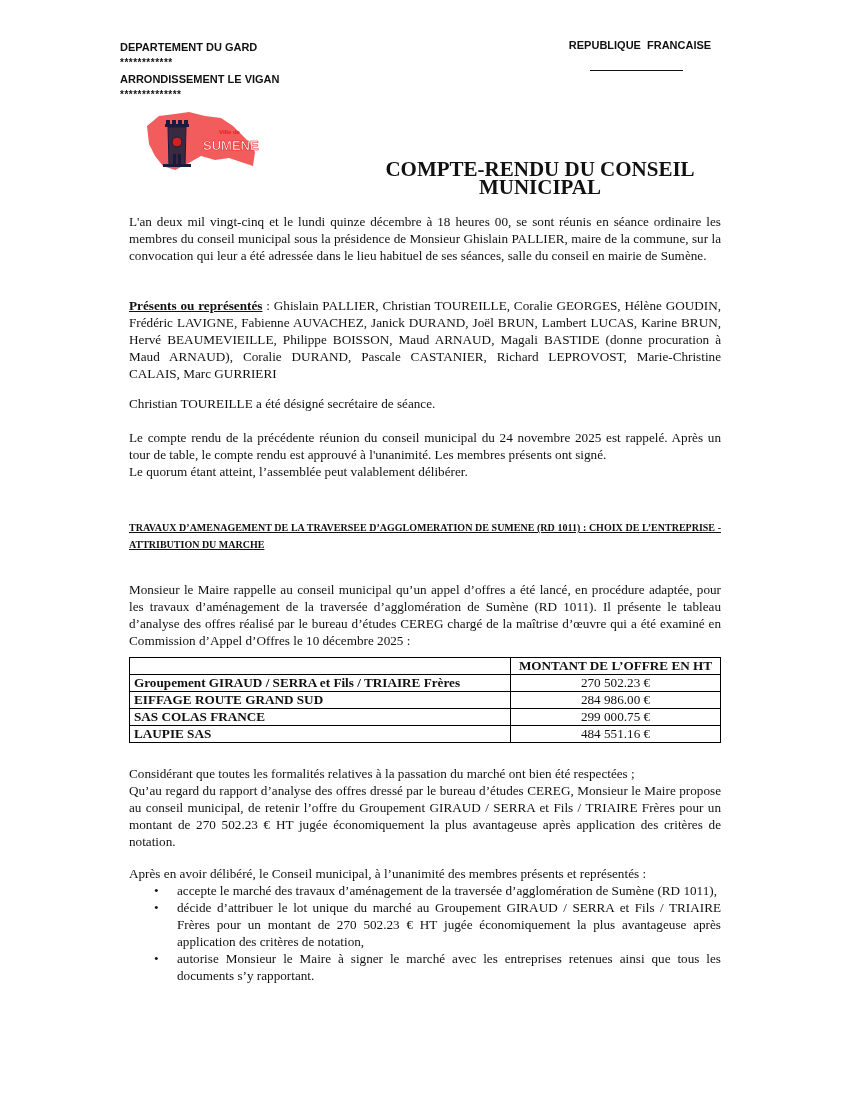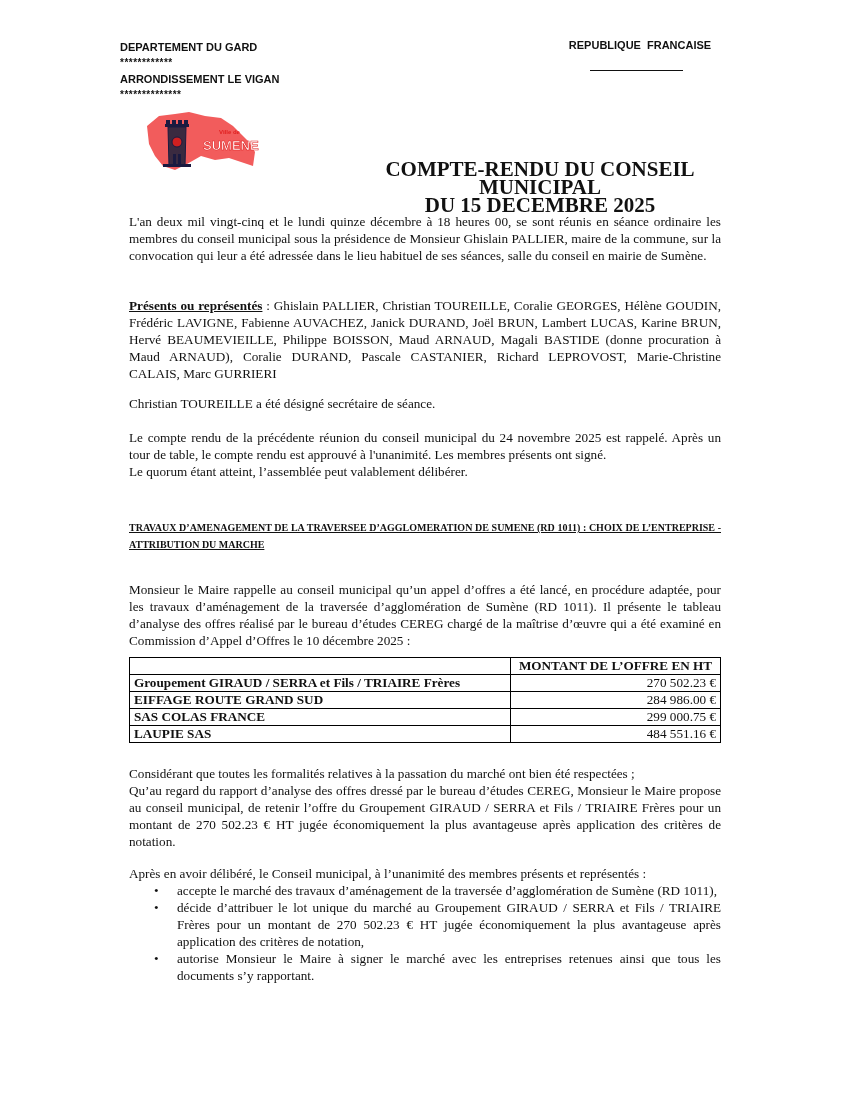--- a/index.html
+++ b/index.html
@@ -25,21 +25,21 @@
   .p5 { top: 581px; }
   .p6 { top: 765px; }
   .p7 { top: 865px; }
 
   .u-bold { font-weight: bold; text-decoration: underline; }
 
   table.offers { position: absolute; left: 129px; top: 657px; width: 592px; border-collapse: collapse; font-size: 13.2px; }
   table.offers td, table.offers th { border: 1px solid #000000; padding: 0 4px; line-height: 16px; }
   table.offers th { font-weight: bold; text-align: center; }
   table.offers td.name { font-weight: bold; width: 372px; }
-  table.offers td.amount { text-align: right; }
+  table.offers td.amount { text-align: center; }
 
   ul.decisions { margin: 0; padding: 0 0 0 48px; list-style: none; }
   ul.decisions li { position: relative; }
   ul.decisions li::before { content: "\2022"; position: absolute; left: -23px; }
 </style>
 </head>
 <body>
 
 <div class="hdr-left sans">
   <div>DEPARTEMENT DU GARD</div>
@@ -64,21 +64,20 @@
     <rect x="28" y="50" width="3" height="12" fill="#1a1a40"></rect>
     <rect x="33" y="50" width="3" height="12" fill="#1a1a40"></rect>
     <rect x="18" y="60" width="28" height="3" fill="#1a1a40"></rect>
   </g>
   <text x="74" y="30" font-size="6" fill="#e02020" font-weight="bold" font-family="Liberation Sans, sans-serif">Ville de</text>
   <text x="58" y="46" font-size="13" fill="#ffffff" stroke="#e02020" stroke-width="0.6" font-weight="bold" font-family="Liberation Sans, sans-serif">SUMENE</text>
 </svg>
 
 <div class="title serif">
   <div>COMPTE-RENDU DU CONSEIL MUNICIPAL</div>
-  <div>DU 15 DECEMBRE 2025</div>
 </div>
 
 <div class="text serif p1">L'an deux mil vingt-cinq et le lundi quinze décembre à 18 heures 00, se sont réunis en séance ordinaire les membres du conseil municipal sous la présidence de Monsieur Ghislain PALLIER, maire de la commune, sur la convocation qui leur a été adressée dans le lieu habituel de ses séances, salle du conseil en mairie de Sumène.</div>
 
 <div class="text serif p2">
   <span class="u-bold">Présents ou représentés</span><span> : </span><span>Ghislain PALLIER, Christian TOUREILLE, Coralie GEORGES, Hélène GOUDIN, Frédéric LAVIGNE, Fabienne AUVACHEZ, Janick DURAND, Joël BRUN, Lambert LUCAS, Karine BRUN, Hervé BEAUMEVIEILLE, Philippe BOISSON, Maud ARNAUD, Magali BASTIDE (donne procuration à Maud ARNAUD), Coralie DURAND, Pascale CASTANIER, Richard LEPROVOST, Marie-Christine CALAIS, Marc GURRIERI</span>
 </div>
 
 <div class="text serif p3">Christian TOUREILLE a été désigné secrétaire de séance.</div>
 

